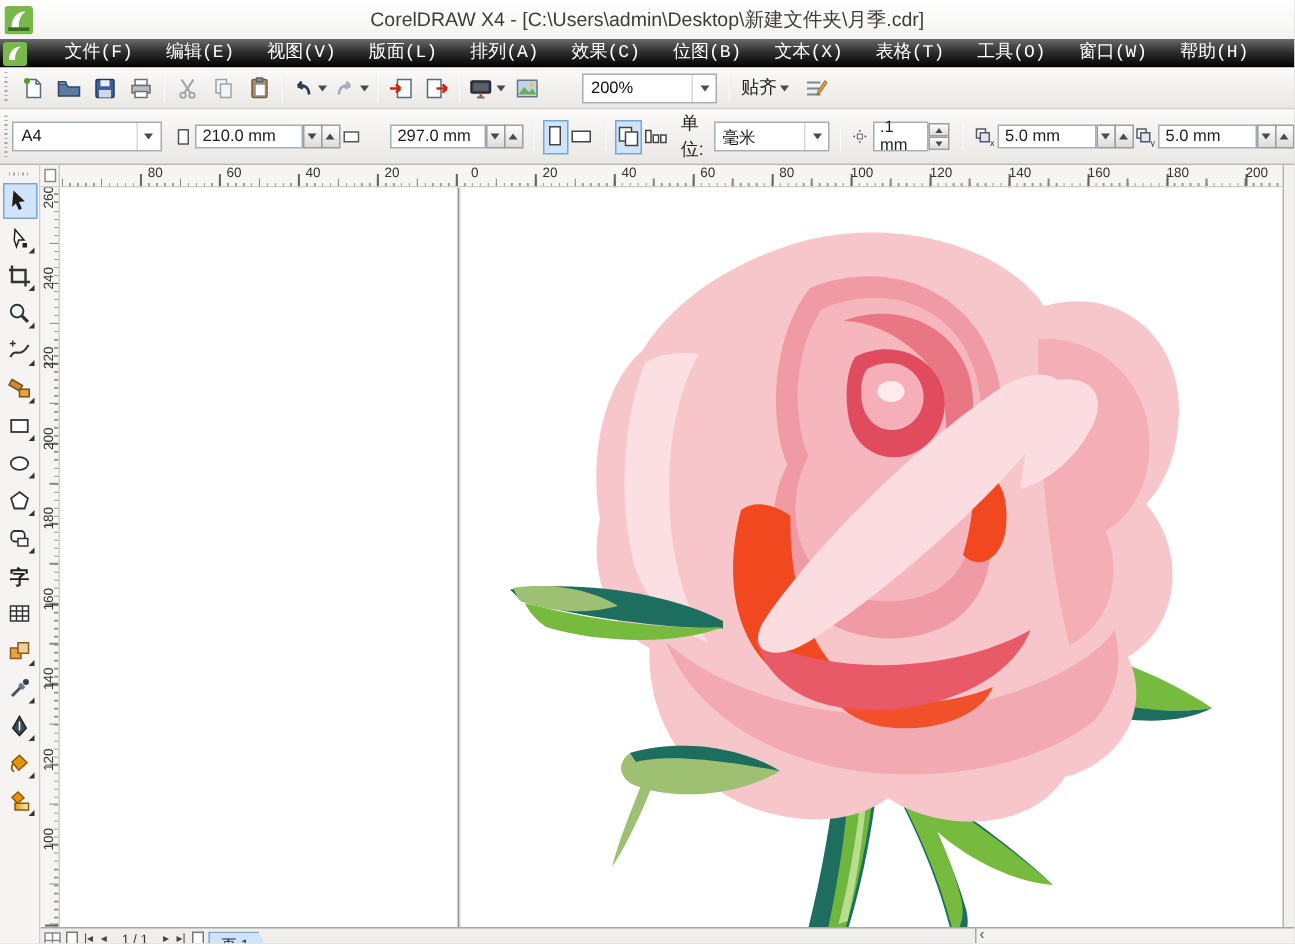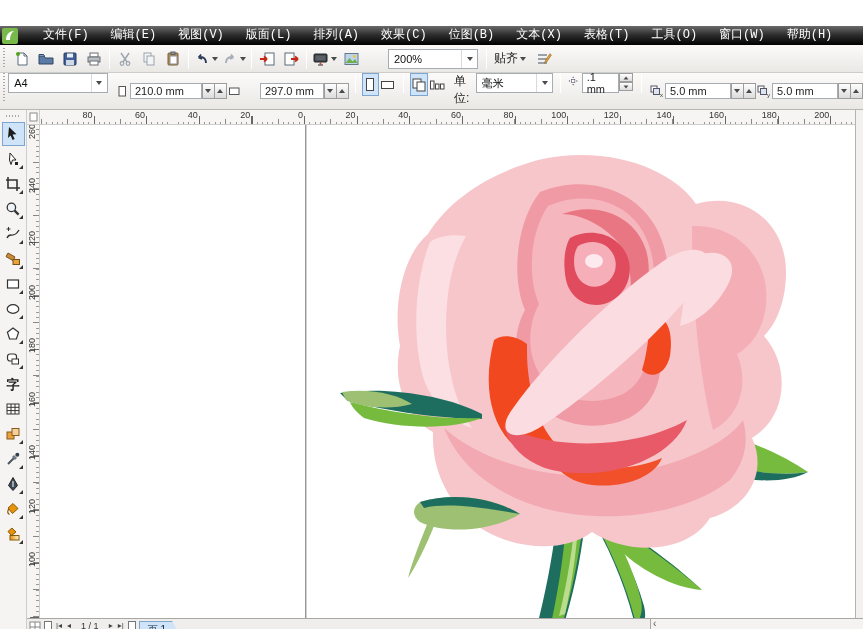--- a/index.html
+++ b/index.html
@@ -19,21 +19,21 @@
     background:linear-gradient(#6a6a6a,#2f2f2f 45%,#000 100%);display:flex;align-items:center;}
   .menubar .appicon{width:16px;height:16px;margin-left:2px;margin-right:14px;}
   .menu-item{color:#fff;font-size:12px;padding:0 11px;height:19px;line-height:19px;cursor:default;font-family:Liberation Mono, monospace;}
 
   
   .toolbar{position:absolute;left:0;top:45px;width:100%;height:28px;
     background:linear-gradient(#fbfaf9,#eae8e5);border-bottom:1px solid #cfcdc9;
     display:flex;align-items:center;}
   .propbar{position:absolute;left:0;top:73px;width:100%;height:37px;
     background:linear-gradient(#fbfaf9,#eae8e5);border-bottom:1px solid #b9b7b3;
-    display:flex;}
+    display:flex;align-items:center;}
   .grip{width:5px;height:80%;margin:0 3px 0 2px;
     background:repeating-linear-gradient(to bottom,#a9a7a3 0 1px,transparent 1px 3px);
     background-size:2px 100%;background-repeat:no-repeat;background-position:1px 0;}
   .tbtn{width:24px;height:24px;display:flex;align-items:center;justify-content:center;border:1px solid transparent;}
   .tsep{width:1px;height:20px;background:#b9b7b4;border-right:1px solid #fff;margin:0 3px;}
   .caret-d{width:0;height:0;border-left:3px solid transparent;border-right:3px solid transparent;border-top:4px solid #4a4a4a;}
   .caret-u{width:0;height:0;border-left:3px solid transparent;border-right:3px solid transparent;border-bottom:4px solid #4a4a4a;}
   .drop{display:flex;align-items:center;gap:2px;padding:0 2px;height:24px;}
 
   .combo{height:20px;background:#fff;border:1px solid #a5acb2;display:flex;align-items:center;position:relative;}
@@ -68,21 +68,21 @@
   .hruler{position:absolute;left:40px;top:0;right:8px;height:15px;background:#f6f5f3;border-bottom:1px solid #cfcdc9;overflow:hidden;
     background-image:
       repeating-linear-gradient(to right,transparent 0 51.6px,#666 51.6px 52.63px),
       repeating-linear-gradient(to right,transparent 0 25.3px,#888 25.3px 26.3px),
       repeating-linear-gradient(to right,transparent 0 4.26px,#9a9a9a 4.26px 5.26px);
     background-size:100% 9px,100% 6px,100% 3px;
     background-position:2px 15px,2px 15px,2px 15px;
     background-repeat:repeat-x;
     background-origin:border-box;
     background-position-y:bottom;}
-  .hruler .rlabel{position:absolute;top:0;font-size:9px;color:#333;transform:translateX(-100%);padding-right:2px;}
+  .hruler .rlabel{position:absolute;top:0;font-size:9px;color:#333;transform:translateX(-100%);padding-right:2px;margin-left:16px;}
   .vruler{position:absolute;left:27px;top:15px;width:13px;bottom:11px;background:#f6f5f3;border-right:1px solid #cfcdc9;overflow:hidden;
     background-image:
       repeating-linear-gradient(to bottom,transparent 0 52.5px,#666 52.5px 53.5px),
       repeating-linear-gradient(to bottom,transparent 0 25.7px,#888 25.7px 26.7px),
       repeating-linear-gradient(to bottom,transparent 0 4.35px,#9a9a9a 4.35px 5.35px);
     background-size:9px 100%,6px 100%,3px 100%;
     background-position:right 0 top 11px,right 0 top 11px,right 0 top 11px;
     background-repeat:repeat-y;}
   .vruler .rlabel{position:absolute;left:0;font-size:9px;color:#333;transform:rotate(-90deg) translateX(-2px);transform-origin:left top;white-space:nowrap;}
 
@@ -99,20 +99,28 @@
   .page-tab{height:16px;background:#cfe4f8;border:1px solid #7da7c9;border-bottom:none;
     padding:1px 14px 0 8px;font-size:10px;color:#123;
     clip-path:polygon(0 0,calc(100% - 9px) 0,100% 100%,0 100%);}
   .scroll-larr{font-size:10px;color:#555;padding:0 2px;line-height:10px;}
 </style>
 </head>
 <body>
 
 <div id="app">
 
+  <div class="titlebar">
+    <svg class="appicon" viewBox="0 0 16 16">
+      <rect x="0" y="0" width="16" height="16" rx="2" fill="#79b94c"></rect>
+      <path d="M4,12 C4,6 8,3 12,3 C9,5 8,8 8,12 Z" fill="#fff"></path>
+      <rect x="2" y="12" width="12" height="2" fill="#3c6b22"></rect>
+    </svg>
+    <div class="title">CorelDRAW X4 - [C:\Users\admin\Desktop\新建文件夹\月季.cdr]</div>
+  </div>
 
   <div class="menubar">
     <svg class="appicon" viewBox="0 0 16 16">
       <rect x="0" y="0" width="16" height="16" rx="2" fill="#79b94c"></rect>
       <path d="M4,12 C4,6 8,3 12,3 C9,5 8,8 8,12 Z" fill="#fff"></path>
     </svg>
     <span class="menu-item">文件(F)</span>
     <span class="menu-item">编辑(E)</span>
     <span class="menu-item">视图(V)</span>
     <span class="menu-item">版面(L)</span>

